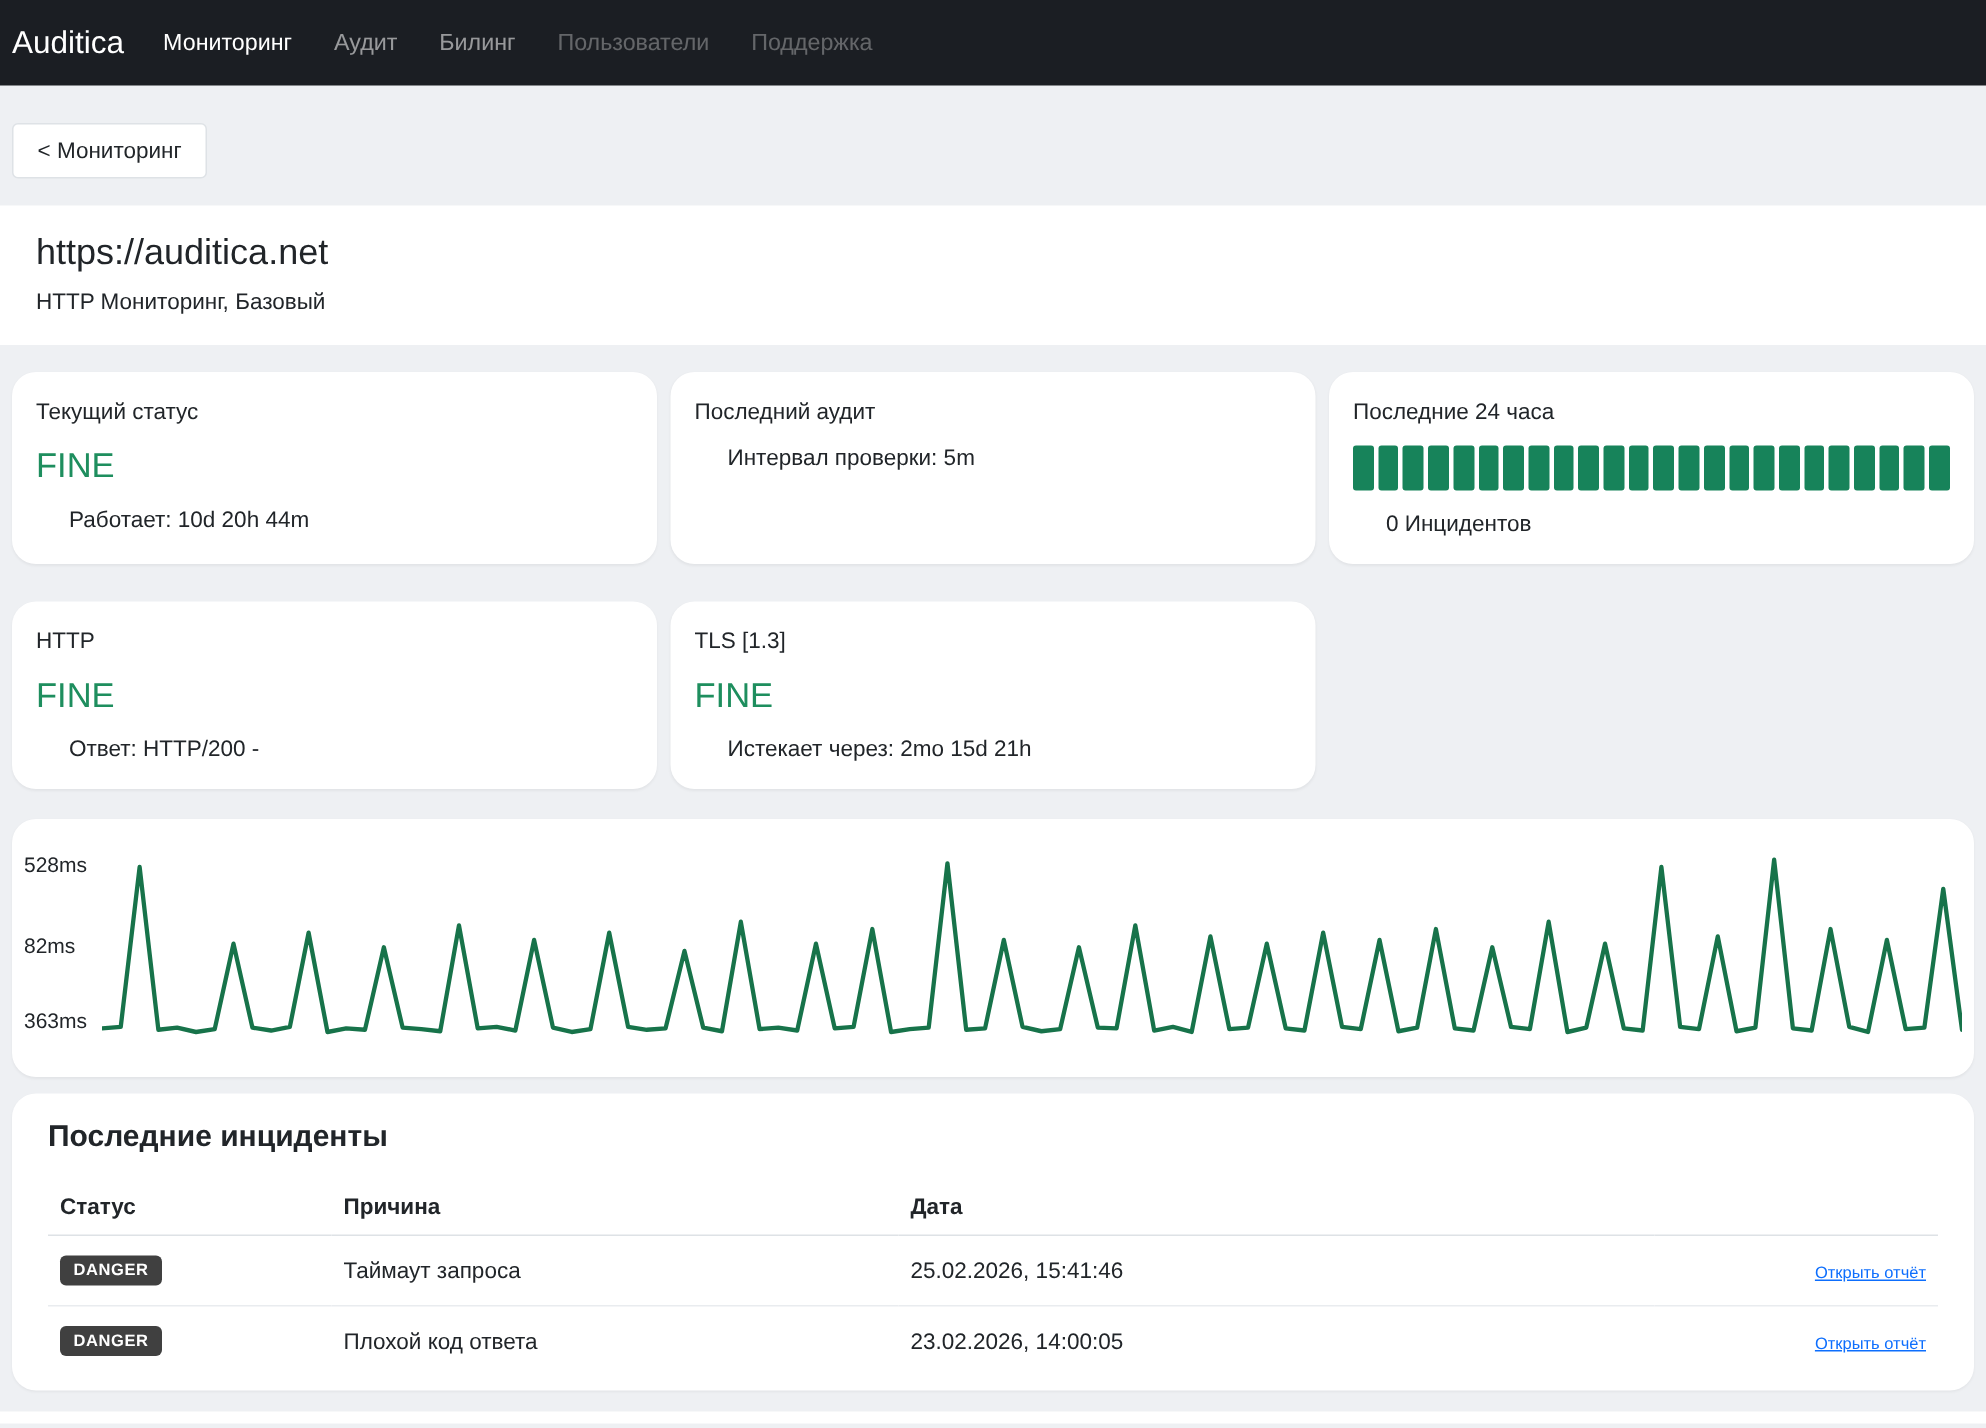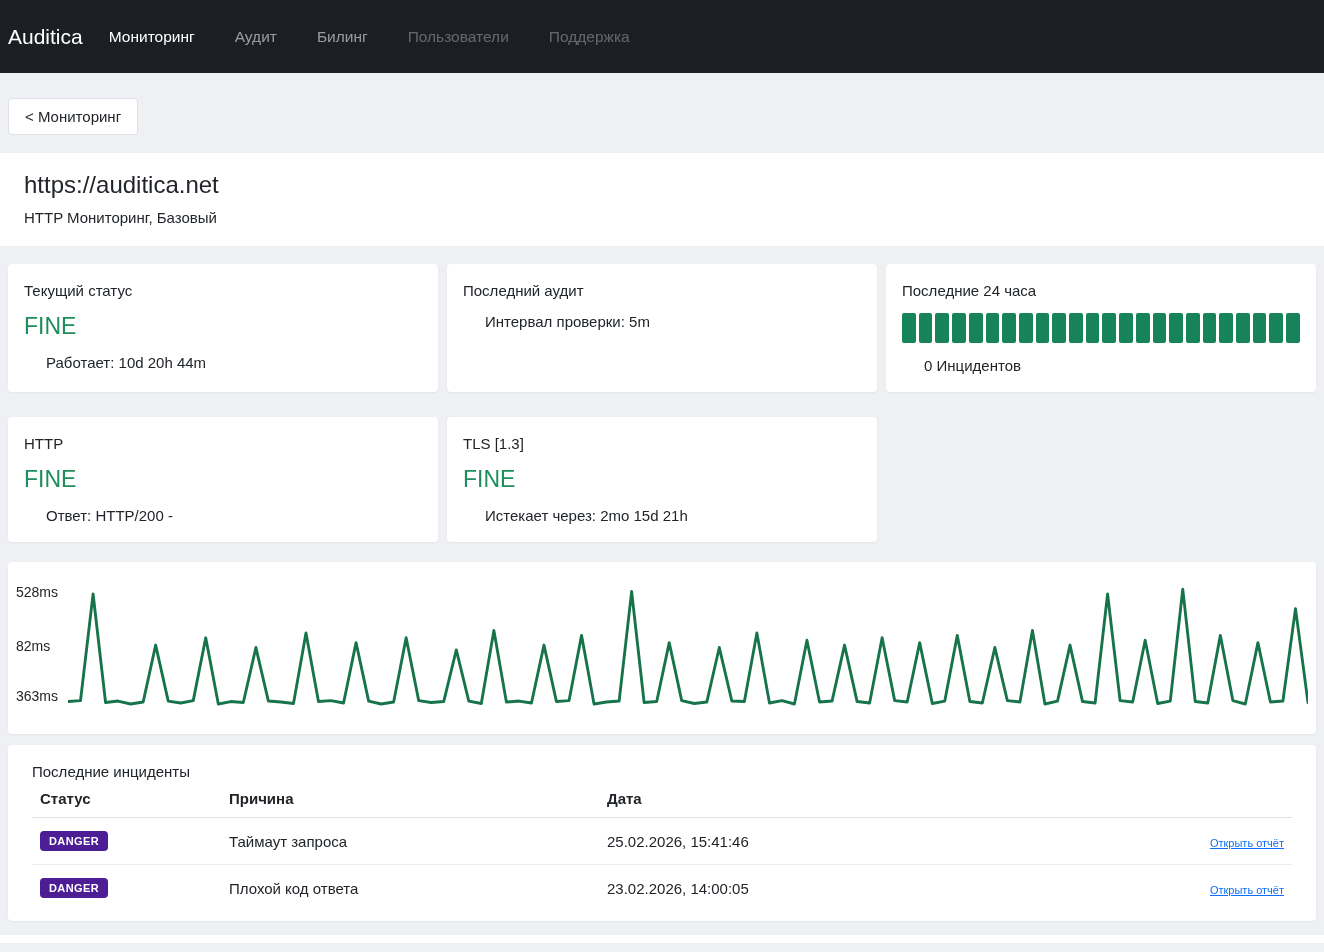--- a/index.html
+++ b/index.html
@@ -1,22 +1,22 @@
 <!DOCTYPE html>
 <html><head>
 <meta charset="utf-8">
 <style>
   * { margin: 0; padding: 0; box-sizing: border-box; }
   html, body { background: #eef0f3; font-family: "Liberation Sans", "DejaVu Sans", sans-serif; color: #212529; }
   body { min-height: 952px; width: 1324px; }
 
   
-  .navbar { background: #1b1e23; height: 73px; display: flex; align-items: center; padding: 0 8px; }
+  .navbar { background: #1b1e23; height: 57px; display: flex; align-items: center; padding: 0 8px; }
   .brand { color: #fff; font-size: 21px; margin-right: 26px; cursor: pointer; }
-  .nav-items { display: flex; gap: 40px; align-items: center; }
+  .nav-items { display: flex; gap: 28px; align-items: center; }
   .nav-item { color: rgba(255,255,255,0.55); font-size: 15.5px; text-decoration: none; cursor: pointer; }
   .nav-item.active { color: #ffffff; }
   .nav-item.disabled { color: rgba(255,255,255,0.32); }
 
   
   .back-wrap { margin: 25px 8px 0 8px; }
   .back-btn { background: #ffffff; border: 1px solid #dee2e6; border-radius: 4px; padding: 9px 16px;
               font-size: 15px; color: #212529; cursor: pointer; font-family: inherit; }
 
   
@@ -28,21 +28,21 @@
   .btn { border: none; border-radius: 4px; font-size: 15.5px; padding: 9px 16px; cursor: pointer; font-family: inherit; }
   .btn-warning { background: #ffc107; color: #212529; }
   .btn-primary { background: #0d6efd; color: #ffffff; }
   .btn-dropdown { background: #ffffff; border: 1px solid #ced4da; border-radius: 4px; width: 38px; height: 38px;
                   cursor: pointer; font-size: 12px; color: #212529; }
 
   
   .content { margin: 0 8px; }
   .grid3 { display: grid; grid-template-columns: 1fr 1fr 1fr; gap: 9px; margin-top: 18px; }
   .grid3.row2 { margin-top: 25px; }
-  .card { background: #ffffff; border-radius: 4px; box-shadow: 0 1px 2px rgba(0,0,0,0.05); padding: 18px 16px; }
+  .card { background: #ffffff; border-radius: 16px; box-shadow: 0 1px 2px rgba(0,0,0,0.05); padding: 18px 16px; }
   .card-title { font-size: 15px; margin-bottom: 14px; }
   .card-value-green { font-size: 23px; color: #1e8e5e; margin-bottom: 14px; }
   .card-value-dark { font-size: 23px; color: #212529; margin-bottom: 14px; }
   .card-detail { font-size: 15px; margin-left: 22px; }
   .spacer-cell { background: transparent; }
 
   
   .uptime-bars { display: flex; gap: 3px; margin-bottom: 14px; height: 30px; }
   .uptime-bars .bar { flex: 1; background: #17835a; border-radius: 2px; }
 
@@ -51,31 +51,31 @@
   .ylabels { position: absolute; left: 8px; top: 14px; bottom: 14px; width: 50px; }
   .ylabel { position: absolute; left: 0; font-size: 14px; color: #212529; }
   .ylabel.l0 { top: 8px; }
   .ylabel.l1 { top: 62px; }
   .ylabel.l2 { top: 112px; }
   .chart-svg-wrap { margin-left: 52px; height: 146px; }
   .chart-svg-wrap svg { width: 100%; height: 146px; display: block; }
 
   
   .incidents-card { margin-top: 11px; padding: 18px 24px 10px 24px; margin-bottom: 14px; }
-  .incidents-title { font-size: 15px; font-weight: 400; }
+  .incidents-title { font-size: 20px; font-weight: 700; margin-bottom: 16px; }
   table.incidents { width: 100%; border-collapse: collapse; font-size: 15px; }
   table.incidents th { text-align: left; font-weight: 700; padding: 10px 8px; border-bottom: 1px solid #dee2e6; }
   table.incidents td { padding: 13px 8px; border-bottom: 1px solid #e9ecef; }
   table.incidents tr:last-child td { border-bottom: none; }
   .col-status { width: 15%; }
   .col-reason { width: 30%; }
   .col-date   { width: 40%; }
   .col-link   { width: 15%; }
   td.link-cell, th.link-cell { text-align: right; }
-  .badge-danger { background: #4c1d95; color: #ffffff; font-size: 11px; font-weight: 700;
+  .badge-danger { background: #404040; color: #ffffff; font-size: 11px; font-weight: 700;
                   letter-spacing: 0.4px; padding: 4px 9px; border-radius: 4px; display: inline-block; }
   .report-link { color: #0d6efd; text-decoration: underline; font-size: 11px; cursor: pointer; }
 
   .footer-strip { background: #ffffff; height: 8px; width: 100%; }
 </style>
 </head>
 <body>
 
 <nav class="navbar">
   <span class="brand">Auditica</span>

